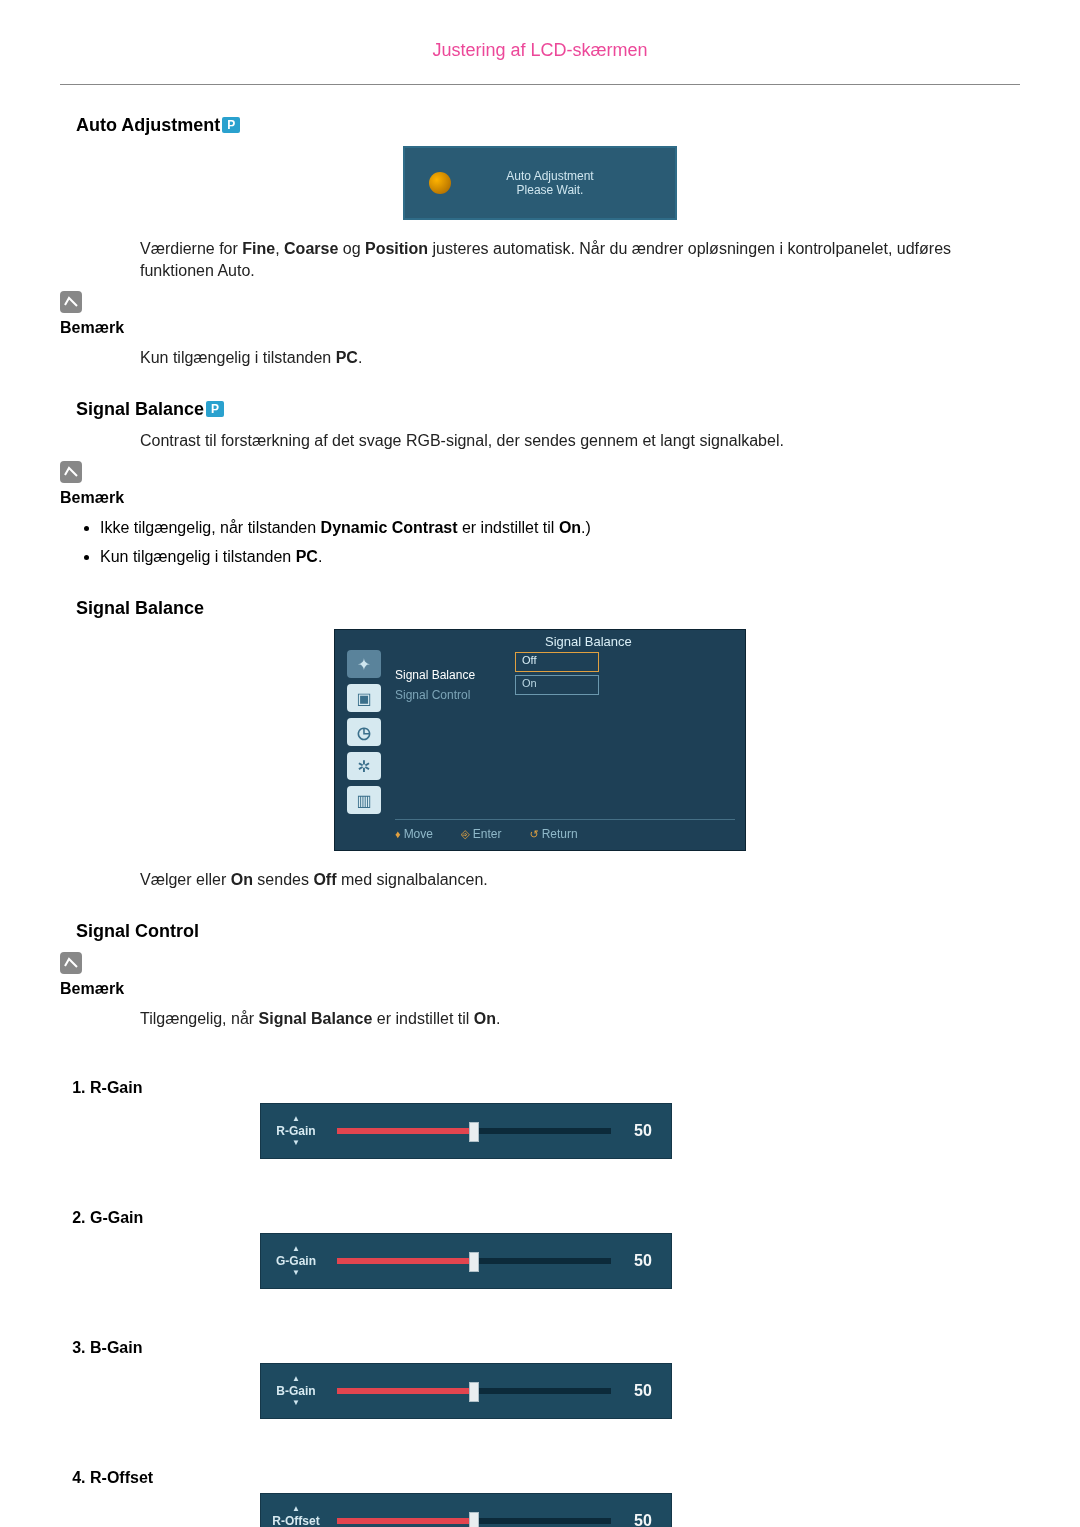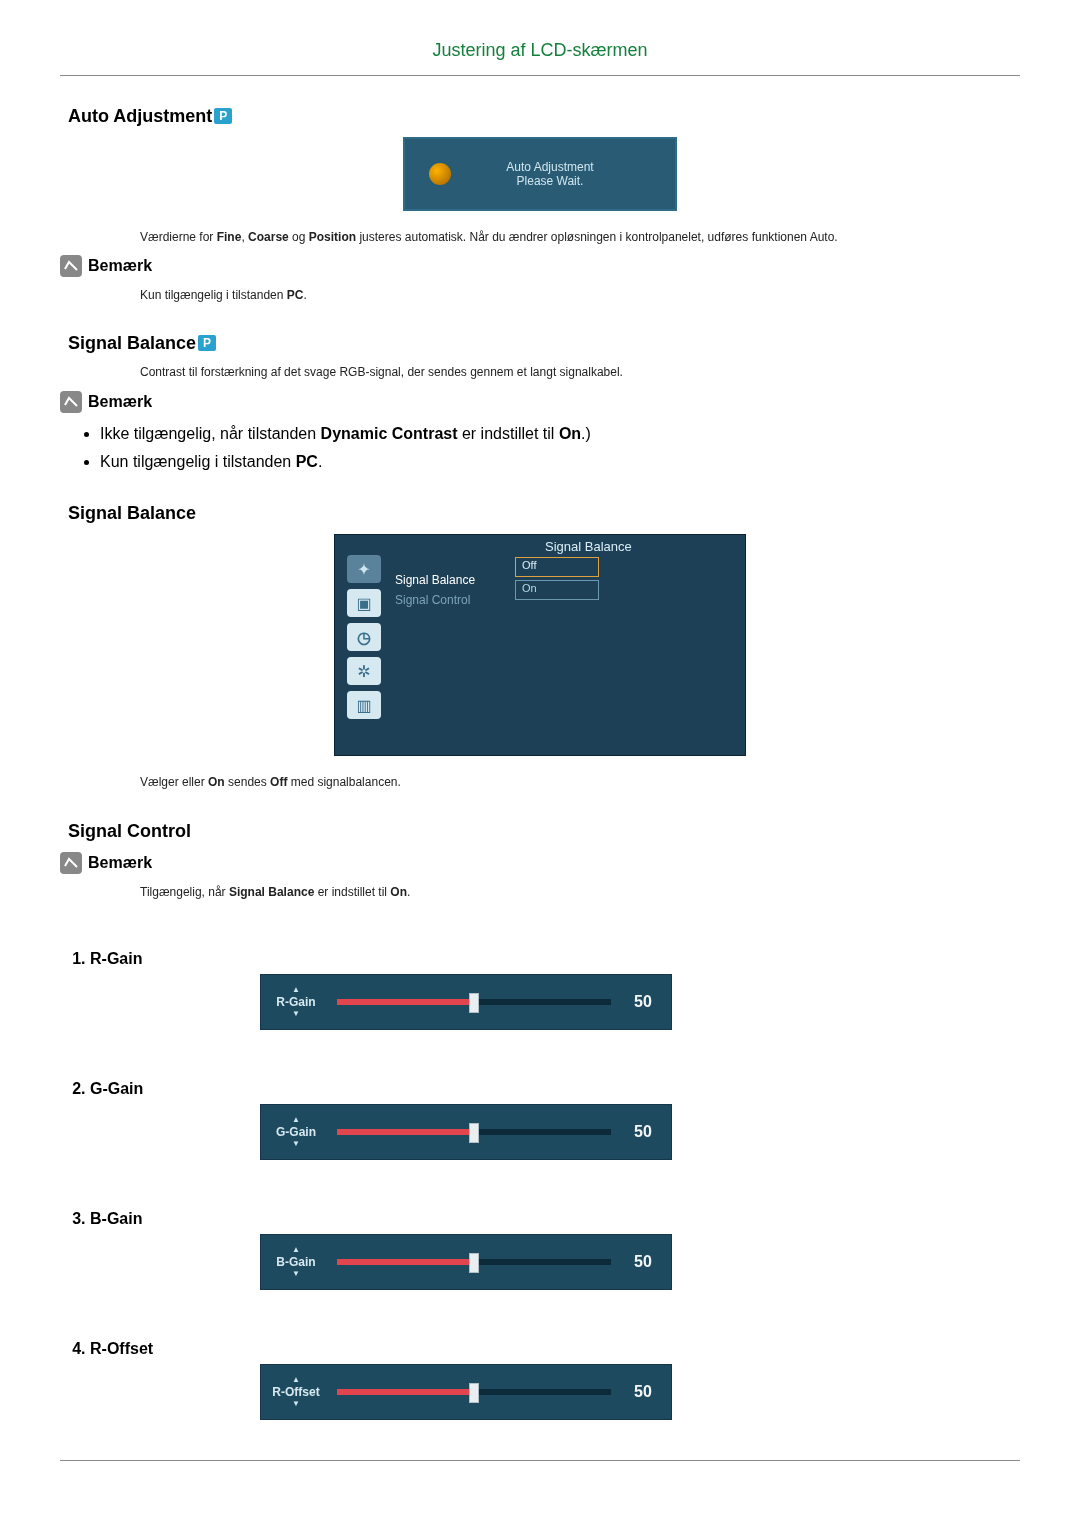--- a/index.html
+++ b/index.html
@@ -5,26 +5,26 @@
   body{
     font-family:Arial,Helvetica,sans-serif;
     background:#fff;
     margin:0;
     padding:40px 60px;
     color:#000;
     width:960px;
     margin:0 auto;
   }
   .rule{border-top:1px solid #888;margin:0 0 10px 0;}
-  .page-title{text-align:center;font-size:18px;color:#15803d;margin-bottom:14px;}
-  .section-title{font-size:18px;font-weight:bold;color:#000;margin:30px 0 10px 8px;}
+  .page-title{text-align:center;font-size:18px;color:#ec4899;margin-bottom:23px;}
+  .section-title{font-size:18px;font-weight:bold;color:#000;margin:30px 0 10px 16px;}
   .badge{display:inline-flex;align-items:center;justify-content:center;background:#2aa1ce;color:#fff;font-weight:bold;width:18px;height:16px;font-size:12px;border-radius:2px;margin-left:2px;vertical-align:2px;}
-  .body-text{font-size:12px;margin:10px 0;line-height:1.35;color:#222;}
+  .body-text{font-size:16px;margin:10px 0;line-height:1.35;color:#222;}
   .indent{margin-left:80px;}
-  .note-row{display:flex;align-items:center;gap:6px;margin:6px 0 10px 0;}
+  .note-row{display:flex;gap:6px;margin:6px 0 10px 0;flex-direction:column;}
   .note-icon{width:22px;height:22px;background:#888;border-radius:4px;display:inline-flex;align-items:center;justify-content:center;}
   .note-icon svg{stroke:#fff;fill:none;}
   .note-label{font-weight:bold;font-size:16px;}
   ul.bullets{font-size:16px;margin:8px 0 8px 16px;padding-left:20px;}
   ul.bullets li{margin:6px 4px;line-height:1.4;}
   ol.numlist{font-size:16px;padding-left:20px;margin-left:10px;}
   ol.numlist li{margin:50px 0 10px 0;font-weight:bold;}
 
   
   .auto-panel{width:270px;height:70px;background:#2a5b74;border:2px solid #2f6c88;margin:0 auto 18px auto;position:relative;display:flex;align-items:center;color:#cfe6ef;font-size:12px;}
@@ -133,20 +133,25 @@
       <div class="osd-label active">Signal Balance</div>
       <div>
         <div class="osd-opt sel">Off</div>
         <div class="osd-opt">On</div>
       </div>
     </div>
     <div class="osd-row">
       <div class="osd-label dim">Signal Control</div>
     </div>
   </div>
+  <div class="osd-footer">
+    <span><span class="ico">♦</span><span>Move</span></span>
+    <span><span class="ico">⎆</span><span>Enter</span></span>
+    <span><span class="ico">↺</span><span>Return</span></span>
+  </div>
 </div>
 
 <div class="body-text indent">
   <span class="run">Vælger eller </span><b class="run">On</b><span class="run"> sendes </span><b class="run">Off</b><span class="run"> med signalbalancen.</span>
 </div>
 
 <div class="section-title">Signal Control</div>
 <div class="note-row indent">
   <span class="note-icon">
       <svg width="16" height="16" viewBox="0 0 16 16">

